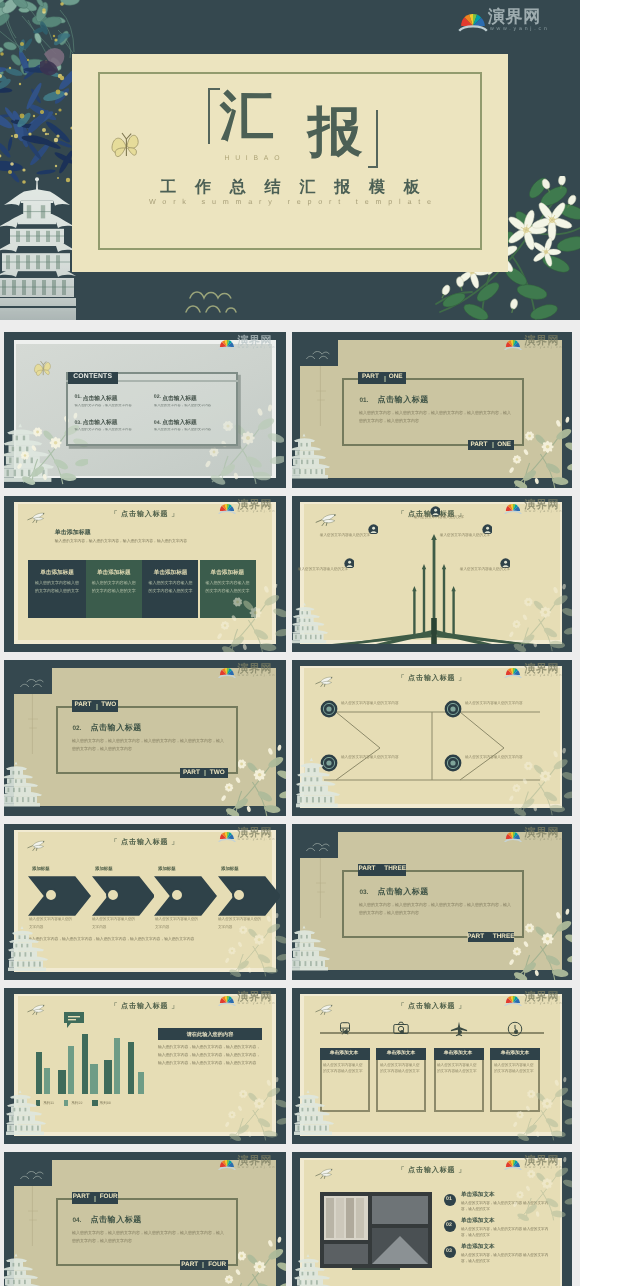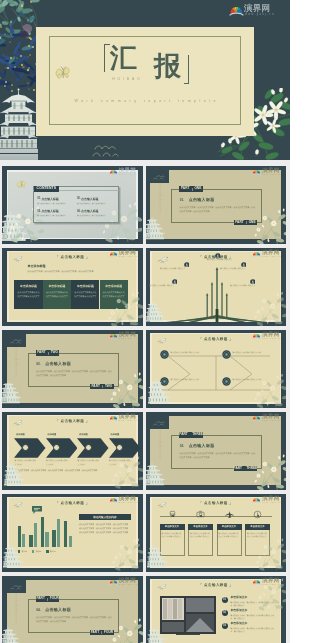--- a/index.html
+++ b/index.html
@@ -383,20 +383,21 @@
         <span class="v"></span>
         <span class="h"></span>
       </div>
     <div class="h-g1">汇</div>
     <div class="h-g2">报</div>
     <div class="h-c2">
         <span class="v"></span>
         <span class="h"></span>
       </div>
     <div class="h-py">HUIBAO</div>
+    <div class="h-sub">工作总结汇报模板</div>
     <div class="h-sub2">Work summary report template</div>
   </div>
   <div id="grid">
       <div class="slide" style="left: 0px; top: 0px;">
         <div style="position:absolute;left:4.9px;top:4.9px;right:4.9px;bottom:4.9px;background:#eef0ee"></div>
         <div style="position:absolute;left:6.4px;top:6.4px;right:6.4px;bottom:6.4px;background:linear-gradient(155deg,#d5dad5 0%,#ccd2cd 55%,#c2cac5 100%)"></div>
         <svg style="position:absolute;left:-1px;top:42px;width:26px;height:36px" viewBox="0 0 40 46">
           <g fill="#dfe8e0" opacity=".9">
             <path d="M14 1 L15.4 4 L12.6 4 Z"></path>
             <path d="M4 8 C10 5 19 5 25 8 L23.6 9.4 L5.4 9.4 Z"></path>

